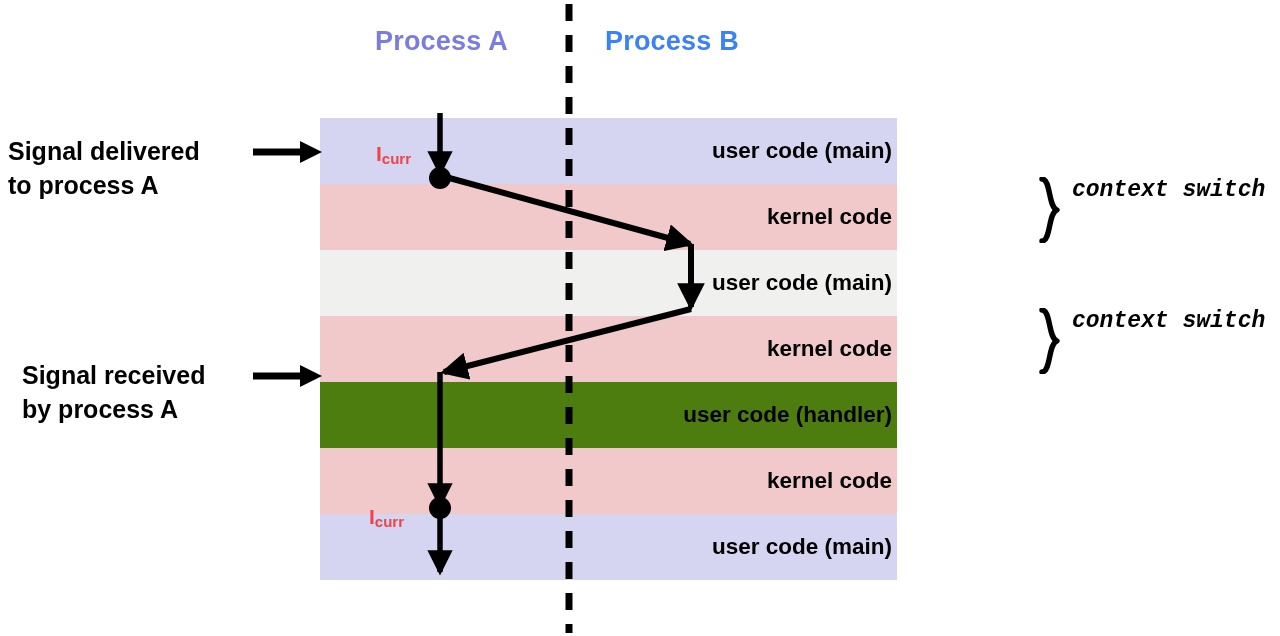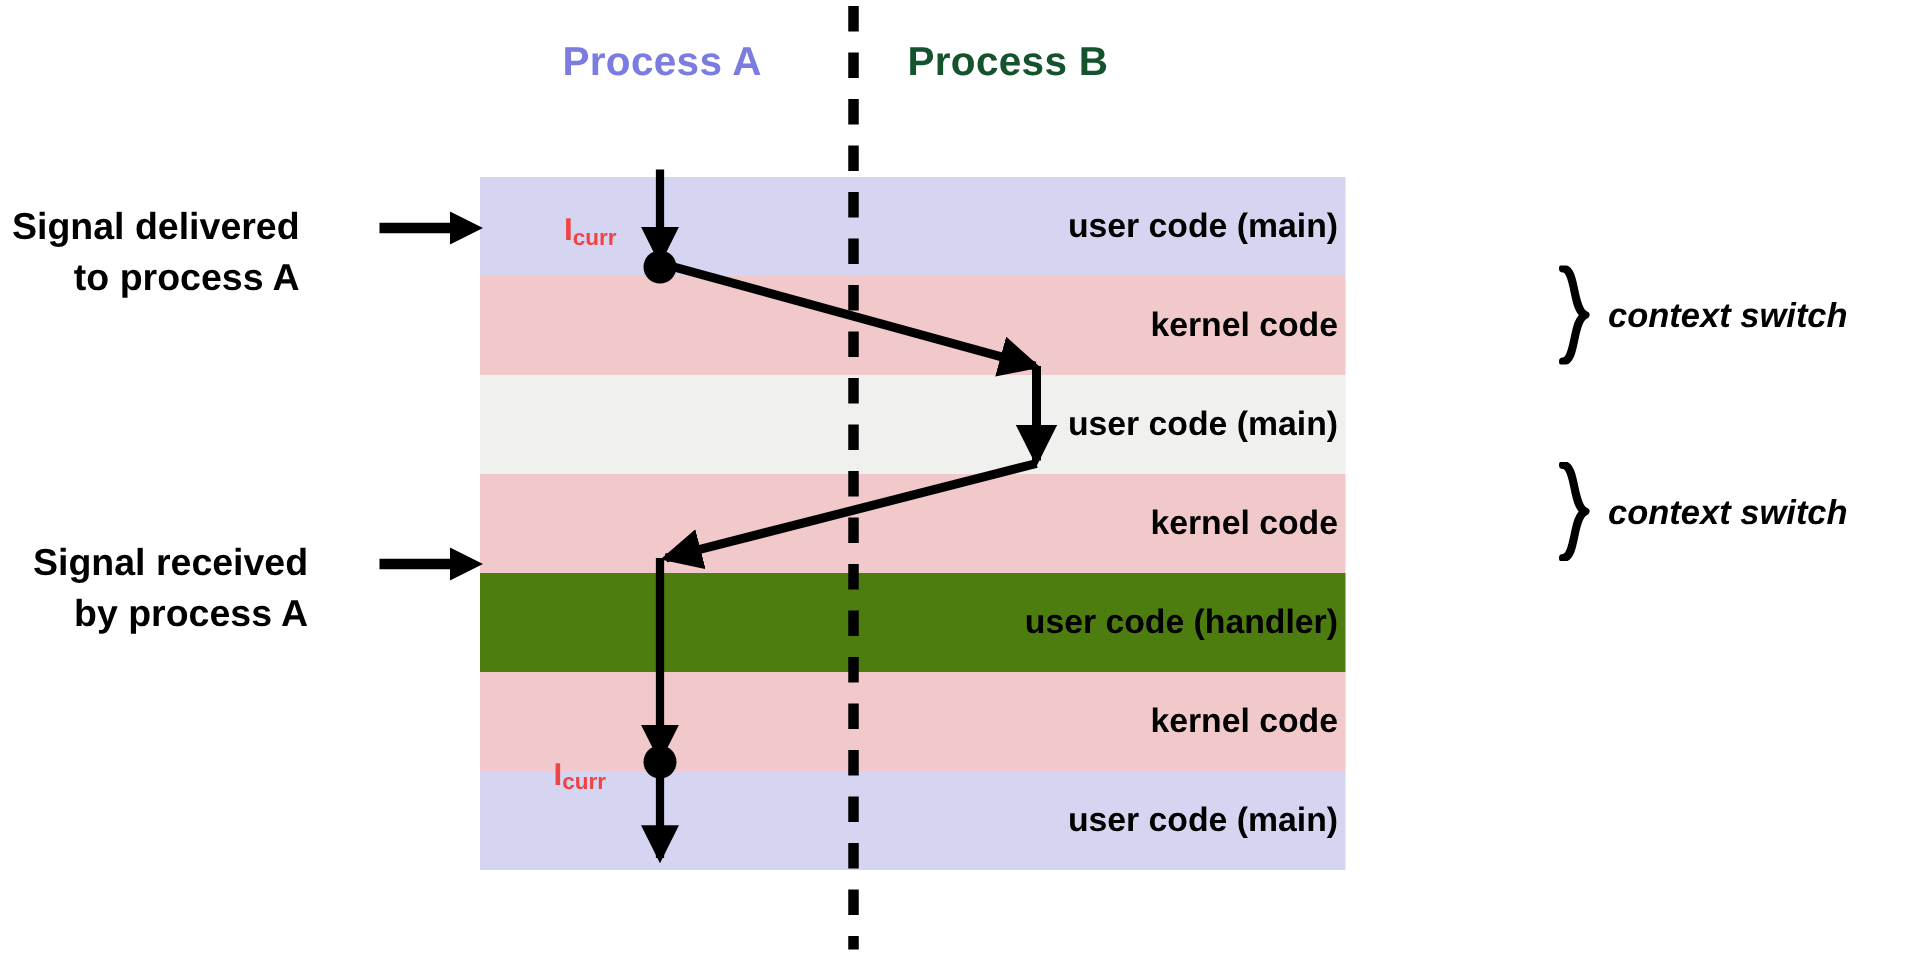--- a/index.html
+++ b/index.html
@@ -31,21 +31,21 @@
     white-space: nowrap;
   }
   #proc-a-header {
     left: 375px;
     top: 26px;
     color: #7b7ce0;
   }
   #proc-b-header {
     left: 605px;
     top: 26px;
-    color: #14532d;
+    color: #3b82f6;
   }
 
   
   #band-stack {
     position: absolute;
     left: 320px;
     top: 118px;
     width: 577px;
     height: 462px;
   }
@@ -68,39 +68,38 @@
   }
 
   
   .side-note {
     position: absolute;
     font-size: 25px;
     font-weight: bold;
     line-height: 1.36;
     white-space: nowrap;
     color: #000000;
-    text-align: right;
   }
   #note-delivered { left: 8px; top: 134px; }
   #note-received  { left: 22px; top: 358px; }
 
   .side-arrow {
     position: absolute;
     height: 26px;
     width: 70px;
   }
   #arrow-delivered { left: 252px; top: 139px; }
   #arrow-received  { left: 252px; top: 363px; }
 
   
   .brace-group {
     position: absolute;
     display: flex;
-    align-items: center;
     height: 66px;
+    font-family: Liberation Mono, monospace;
   }
   #brace-group-1 { left: 1038px; top: 177px; }
   #brace-group-2 { left: 1038px; top: 308px; }
   .brace-glyph {
     width: 26px;
     height: 66px;
     flex: 0 0 auto;
   }
   .brace-text {
     font-size: 23px;

